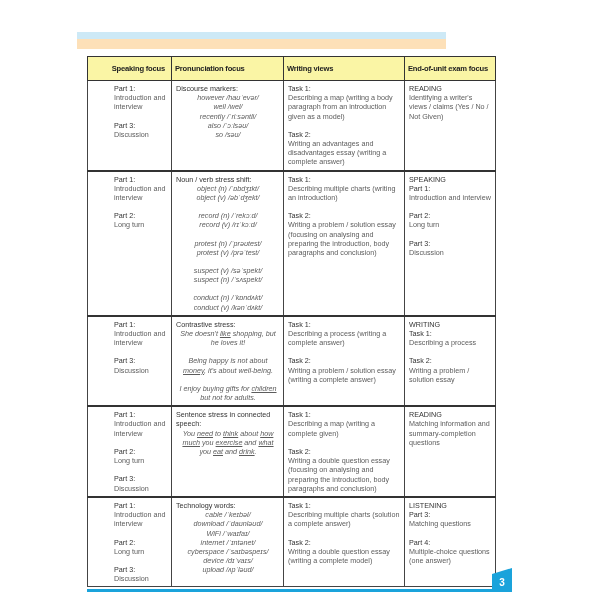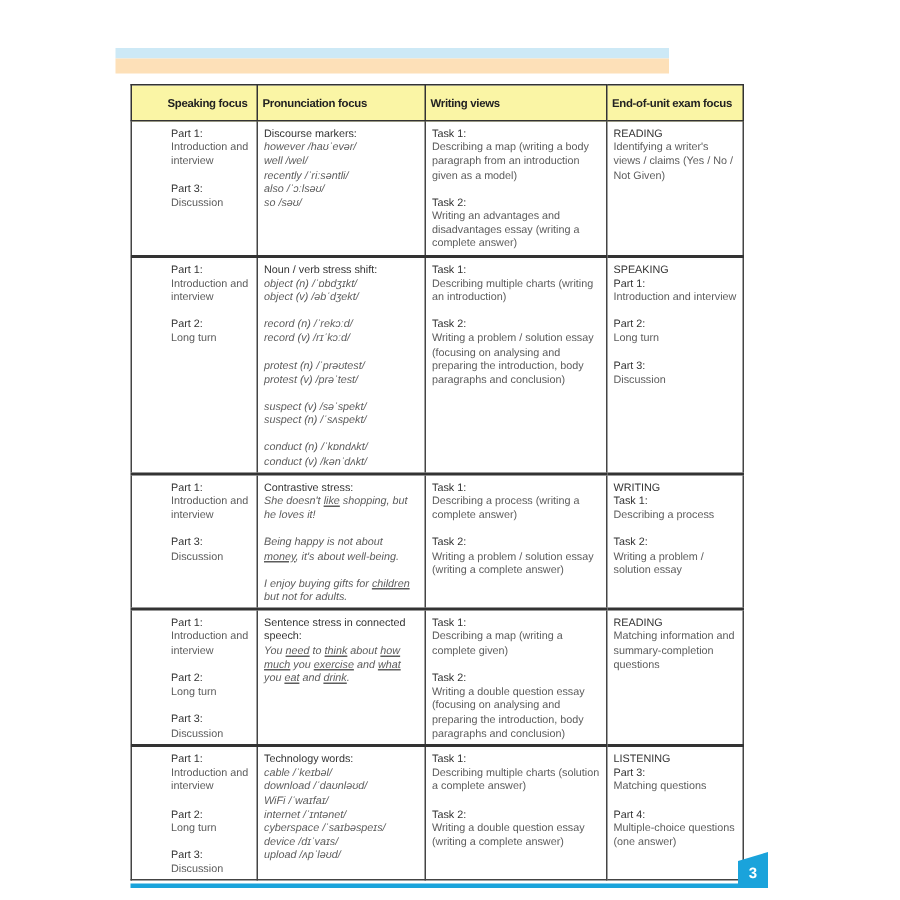--- a/index.html
+++ b/index.html
@@ -8,21 +8,21 @@
   .band-orange { position:absolute; left:77px; top:39px; width:369px; height:10px; background:#fde0b8; }
   table { position:absolute; left:87px; top:56px; width:408px; border-collapse:collapse; table-layout:fixed; font-size:7.2px; line-height:9.2px; }
   th { background:#faf5a5; color:#222; font-family:"Liberation Sans", sans-serif; font-weight:bold; font-size:7.6px; height:23px; border:1.4px solid #333; padding:0 3px; text-align:left; letter-spacing:-0.2px; }
   th.first { text-align:right; padding-right:6px; }
   td { border:1px solid #444; border-left:1.4px solid #444; border-right:1.4px solid #444; vertical-align:top; padding:3px 3px 3px 4px; color:#5c5c5c; }
   tr.r td { border-top:2px solid #333; }
   td.speak { padding-left:26px; }
   .b { font-weight:normal; color:#333; display:block; }
   .blk { display:block; }
   .gap { display:block; height:9px; }
-  .it { font-style:italic; }
+  .it { font-style:italic;text-align:center; }
   .u { text-decoration:underline;margin-top:34px; }
   .footer-line { position:absolute; left:87px; top:589px; width:420px; height:3px; background:#1aa3db; }
   .page-num { position:absolute; left:492px; top:568px; width:20px; height:24px; background:#1aa3db; color:#fff; font-weight:bold; font-size:10px; display:flex; align-items:center; justify-content:center; clip-path:polygon(0 25%, 100% 0, 100% 100%, 0 100%); }
   .page-num span { margin-top:5px; }
 </style>
 </head>
 <body>
 
 <div class="band-blue"></div>
 <div class="band-orange"></div>
@@ -193,21 +193,21 @@
           <span class="blk it">internet /ˈɪntənet/</span>
           <span class="blk it">cyberspace /ˈsaɪbəspeɪs/</span>
           <span class="blk it">device /dɪˈvaɪs/</span>
           <span class="blk it">upload /ʌpˈləʊd/</span>
         </td>
         <td>
           <span class="b">Task 1:</span>
           <span class="blk">Describing multiple charts (solution a complete answer)</span>
           <span class="gap"></span>
           <span class="b">Task 2:</span>
-          <span class="blk">Writing a double question essay (writing a complete answer)</span>
+          <span class="blk">Writing a double question essay (writing a complete model)</span>
         </td>
         <td>
           <span class="b">LISTENING</span>
           <span class="b">Part 3:</span>
           <span class="blk">Matching questions</span>
           <span class="gap"></span>
           <span class="b">Part 4:</span>
           <span class="blk">Multiple-choice questions (one answer)</span>
         </td>
       </tr>

